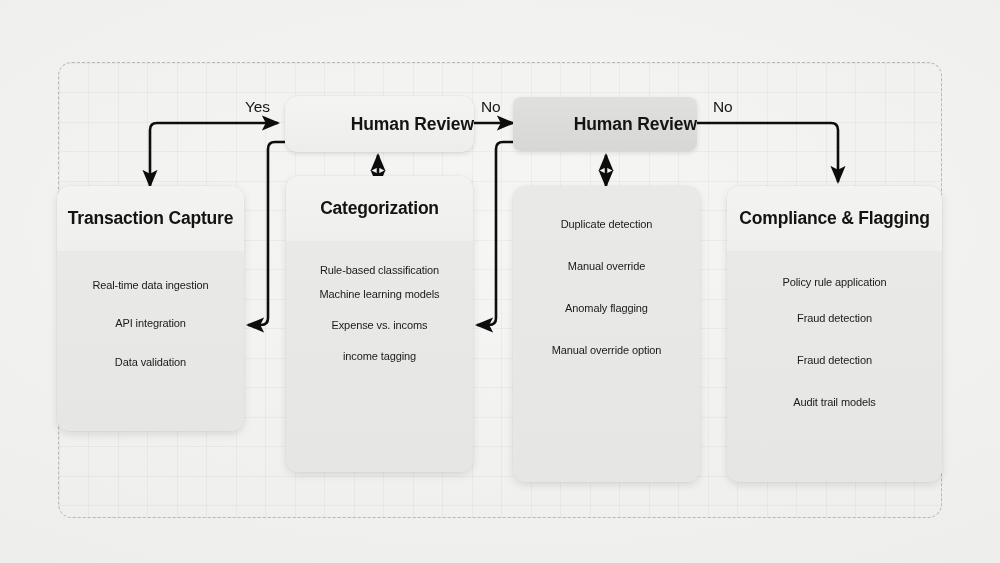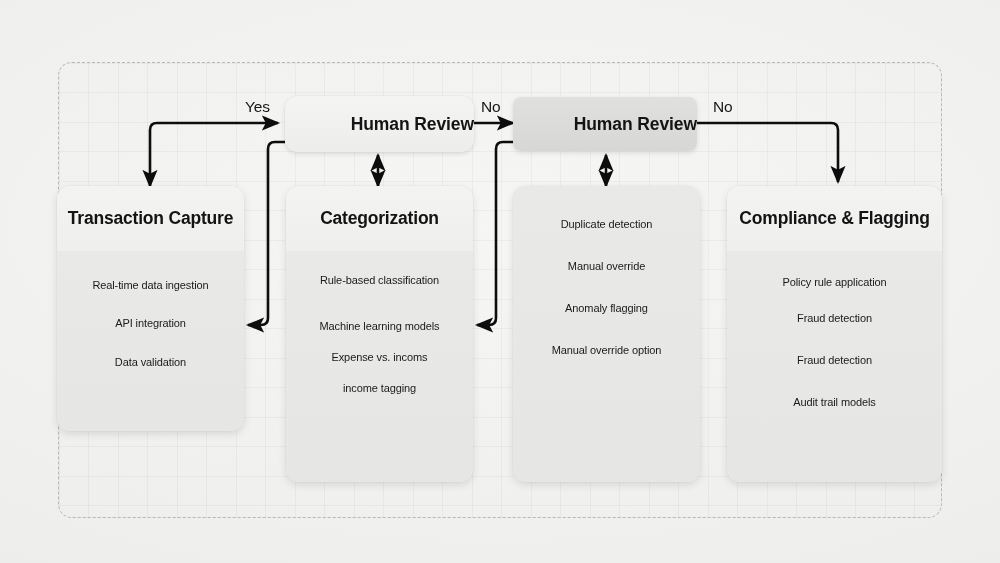--- a/index.html
+++ b/index.html
@@ -168,25 +168,25 @@
 
   <div class="card" style="left:57px; top:186px; width:187px; height:245px;">
     <div class="card-header" style="height:65px;">Transaction Capture</div>
     <div class="card-body">
       <div class="card-item" style="margin-top:14px;">Real-time data ingestion</div>
       <div class="card-item" style="margin-top:24px;">API integration</div>
       <div class="card-item" style="margin-top:25px;">Data validation</div>
     </div>
   </div>
 
-  <div class="card" style="left:286px; top:186px; width:187px; height:296px;">
+  <div class="card" style="left:286px; top:176px; width:187px; height:296px;">
     <div class="card-header" style="height:65px;">Categorization</div>
     <div class="card-body">
       <div class="card-item" style="margin-top:9px;">Rule-based classification</div>
-      <div class="card-item" style="margin-top:32px;text-align:center;">Machine learning models</div>
+      <div class="card-item" style="margin-top:10px;text-align:center;">Machine learning models</div>
       <div class="card-item" style="margin-top:17px;">Expense vs. incoms</div>
       <div class="card-item" style="margin-top:17px;">income tagging</div>
     </div>
   </div>
 
   <div class="card" style="left:513px; top:186px; width:187px; height:296px;">
     <div class="card-body">
       <div class="card-item" style="margin-top:18px;">Duplicate detection</div>
       <div class="card-item" style="margin-top:28px;">Manual override</div>
       <div class="card-item" style="margin-top:28px;">Anomaly flagging</div>

